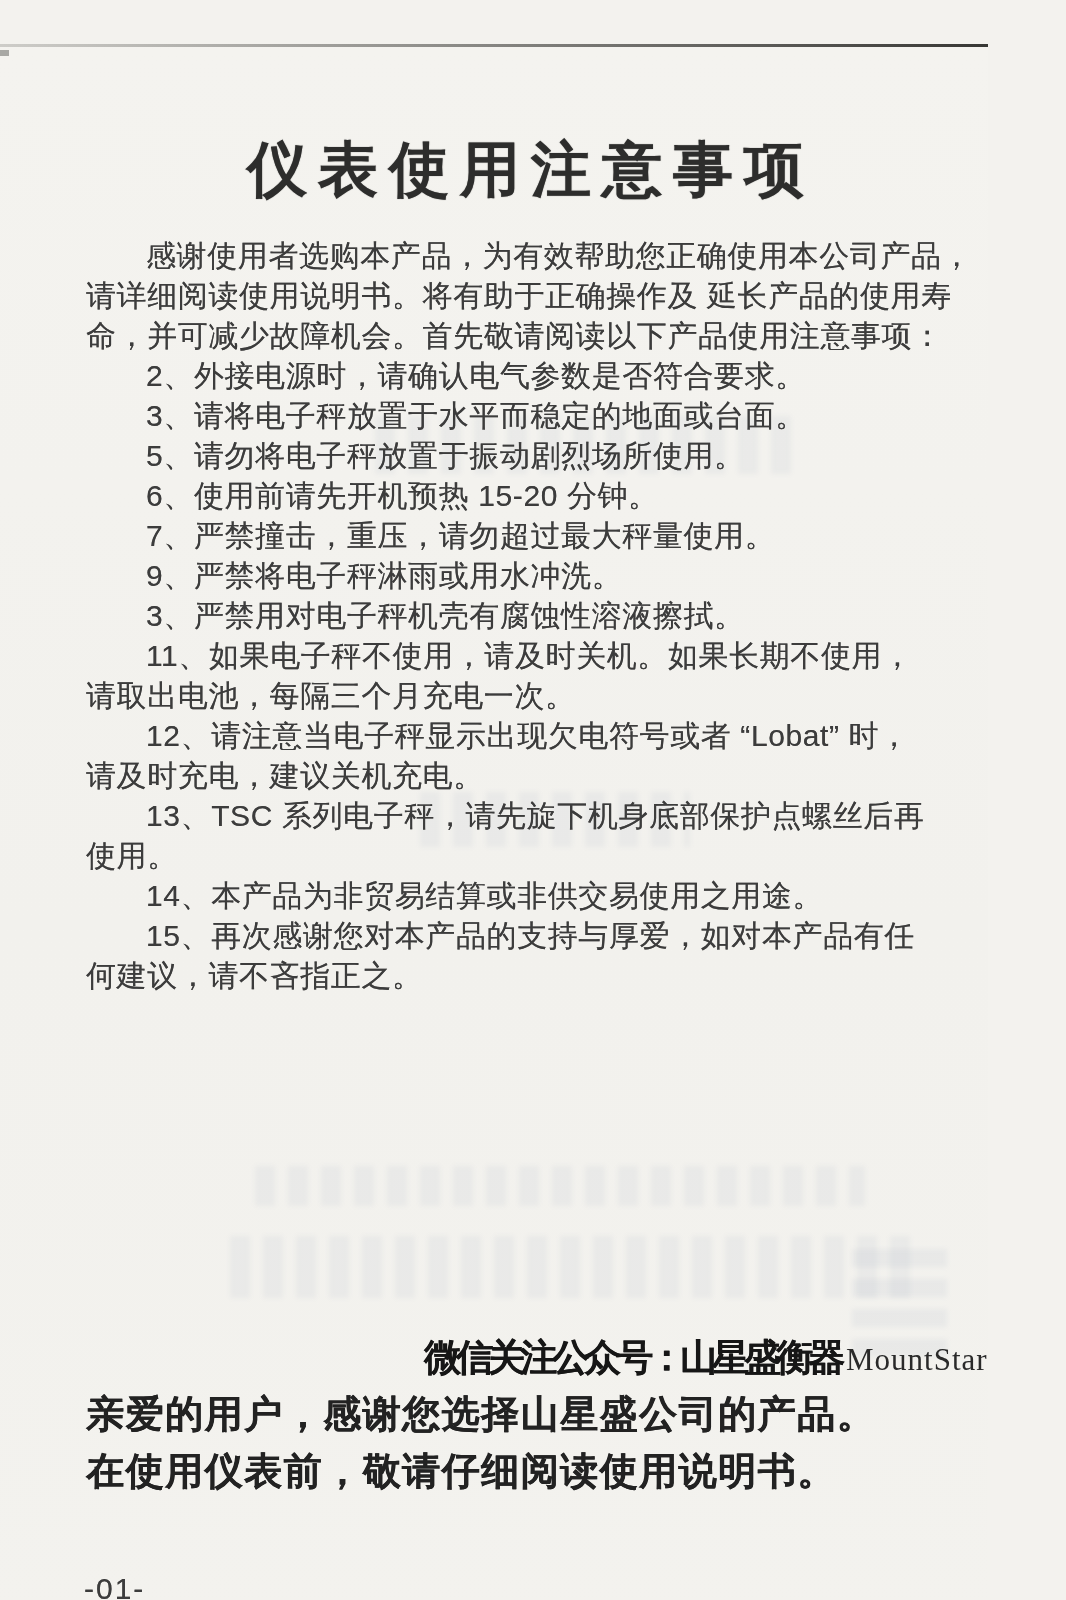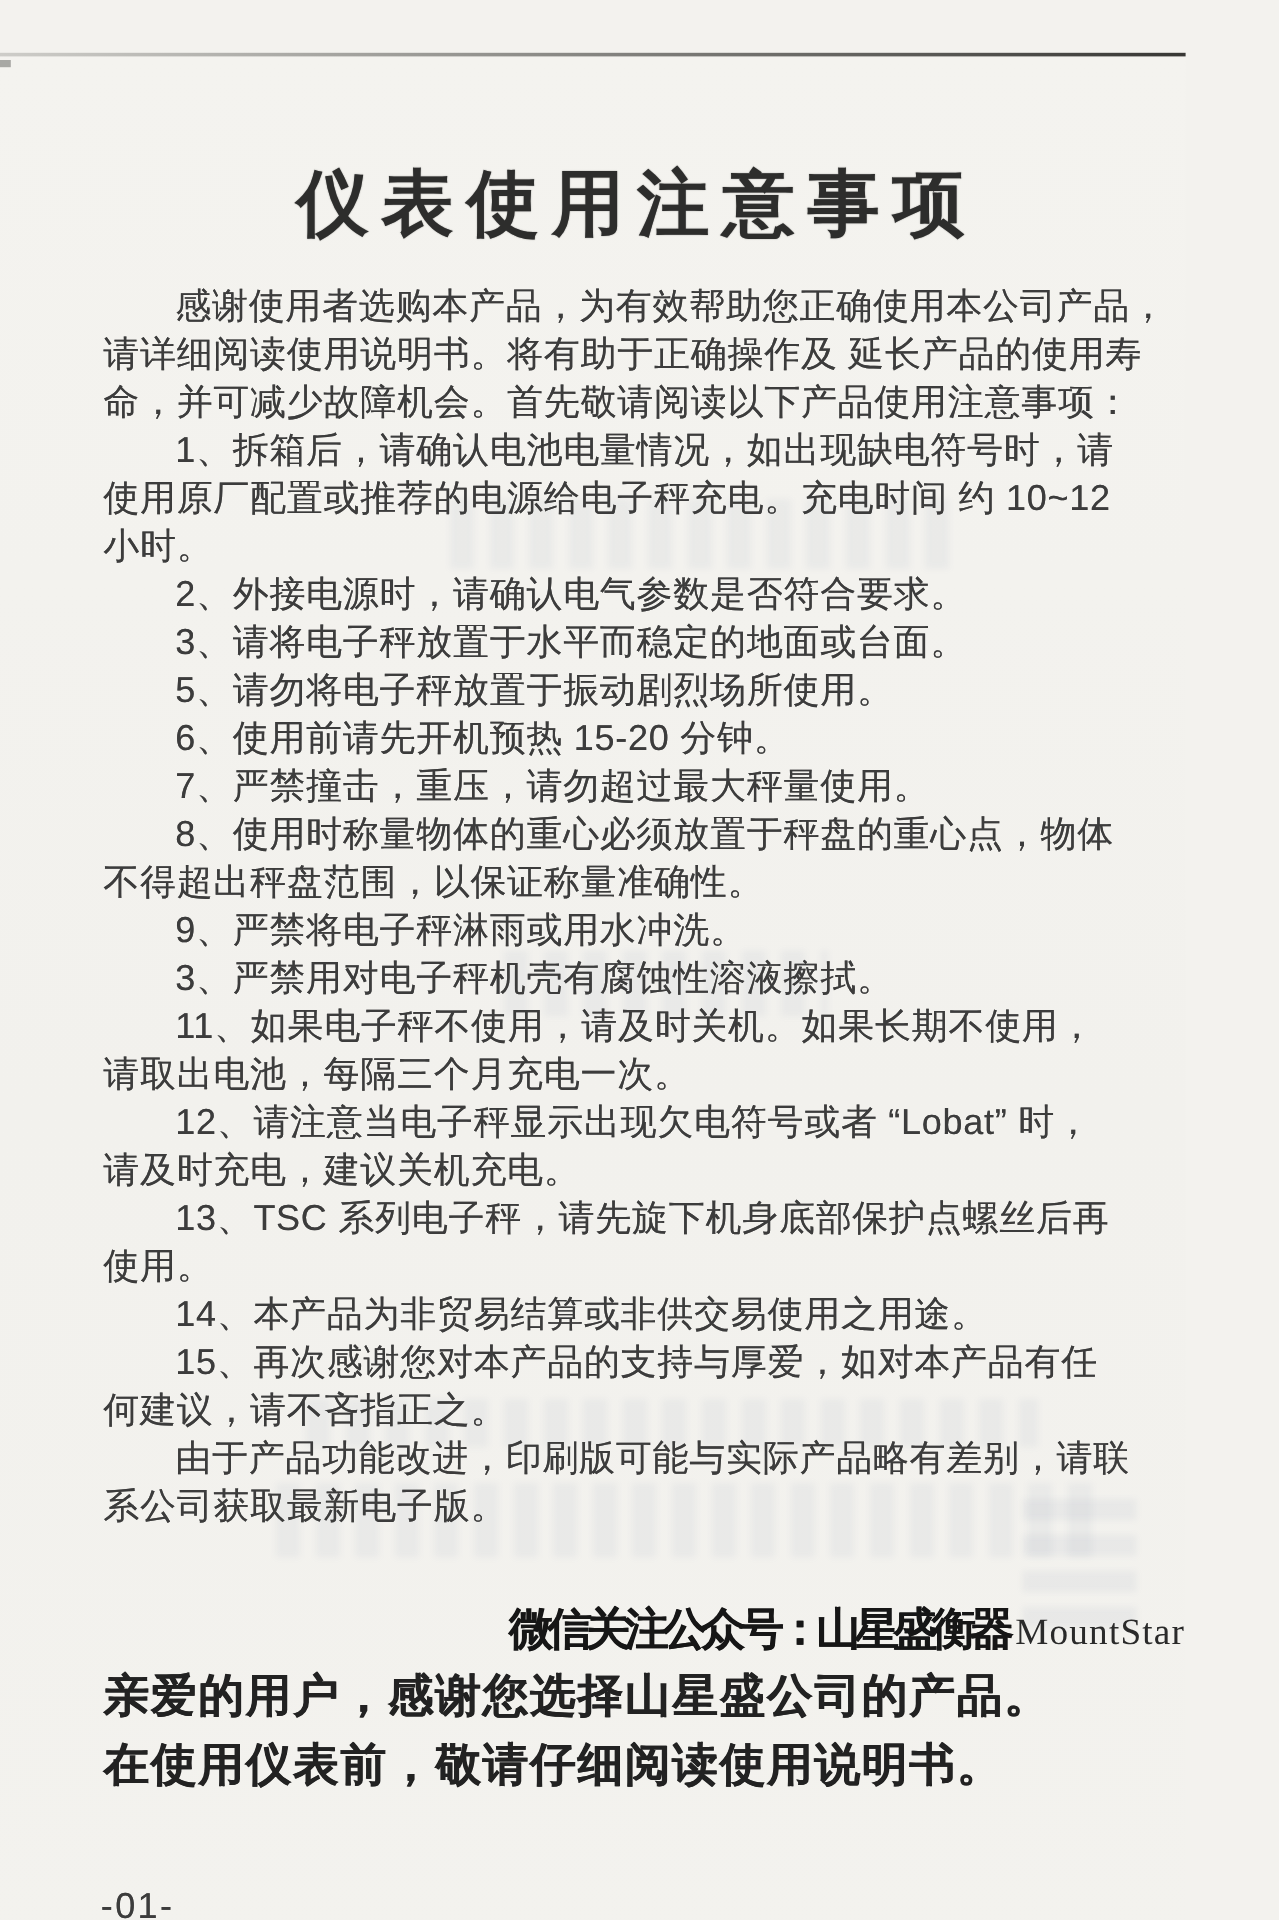--- a/index.html
+++ b/index.html
@@ -98,43 +98,36 @@
   <div class="ghost" style="left:255px; top:1122px; width:610px; height:40px;"></div>
   <div class="ghost" style="left:230px; top:1192px; width:690px; height:62px;"></div>
   <div class="ghost v" style="left:852px; top:1205px; width:95px; height:112px;"></div>
 
   <h1 class="title">仪表使用注意事项</h1>
 
   <div class="body-text">
     <p>感谢使用者选购本产品，为有效帮助您正确使用本公司产品，
 请详细阅读使用说明书。将有助于正确操作及 延长产品的使用寿
 命，并可减少故障机会。首先敬请阅读以下产品使用注意事项：</p>
-    <p>1、拆箱后，请确认电池电量情况，如出现缺电符号时，请
-使用原厂配置或推荐的电源给电子秤充电。充电时间 约 10~12
-小时。</p>
     <p>2、外接电源时，请确认电气参数是否符合要求。</p>
     <p>3、请将电子秤放置于水平而稳定的地面或台面。</p>
     <p>5、请勿将电子秤放置于振动剧烈场所使用。</p>
     <p>6、使用前请先开机预热 15-20 分钟。</p>
     <p>7、严禁撞击，重压，请勿超过最大秤量使用。</p>
-    <p>8、使用时称量物体的重心必须放置于秤盘的重心点，物体
-不得超出秤盘范围，以保证称量准确性。</p>
     <p>9、严禁将电子秤淋雨或用水冲洗。</p>
     <p>3、严禁用对电子秤机壳有腐蚀性溶液擦拭。</p>
     <p>11、如果电子秤不使用，请及时关机。如果长期不使用，
 请取出电池，每隔三个月充电一次。</p>
     <p>12、请注意当电子秤显示出现欠电符号或者 “Lobat” 时，
 请及时充电，建议关机充电。</p>
     <p>13、TSC 系列电子秤，请先旋下机身底部保护点螺丝后再
 使用。</p>
     <p>14、本产品为非贸易结算或非供交易使用之用途。</p>
     <p>15、再次感谢您对本产品的支持与厚爱，如对本产品有任
 何建议，请不吝指正之。</p>
-    <p>由于产品功能改进，印刷版可能与实际产品略有差别，请联
-系公司获取最新电子版。</p>
   </div>
 
   <div class="wechat-banner">
     <span class="wechat-cn">微信关注公众号：山星盛衡器</span><span class="wechat-en">MountStar</span>
   </div>
 
   <div class="thanks">
     <p>亲爱的用户，感谢您选择山星盛公司的产品。</p>
     <p>在使用仪表前，敬请仔细阅读使用说明书。</p>
   </div>

